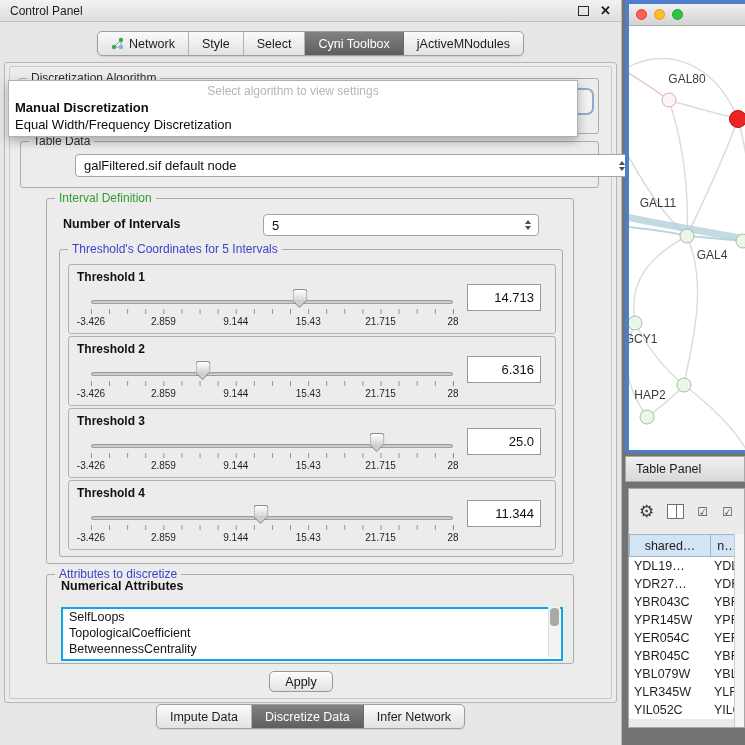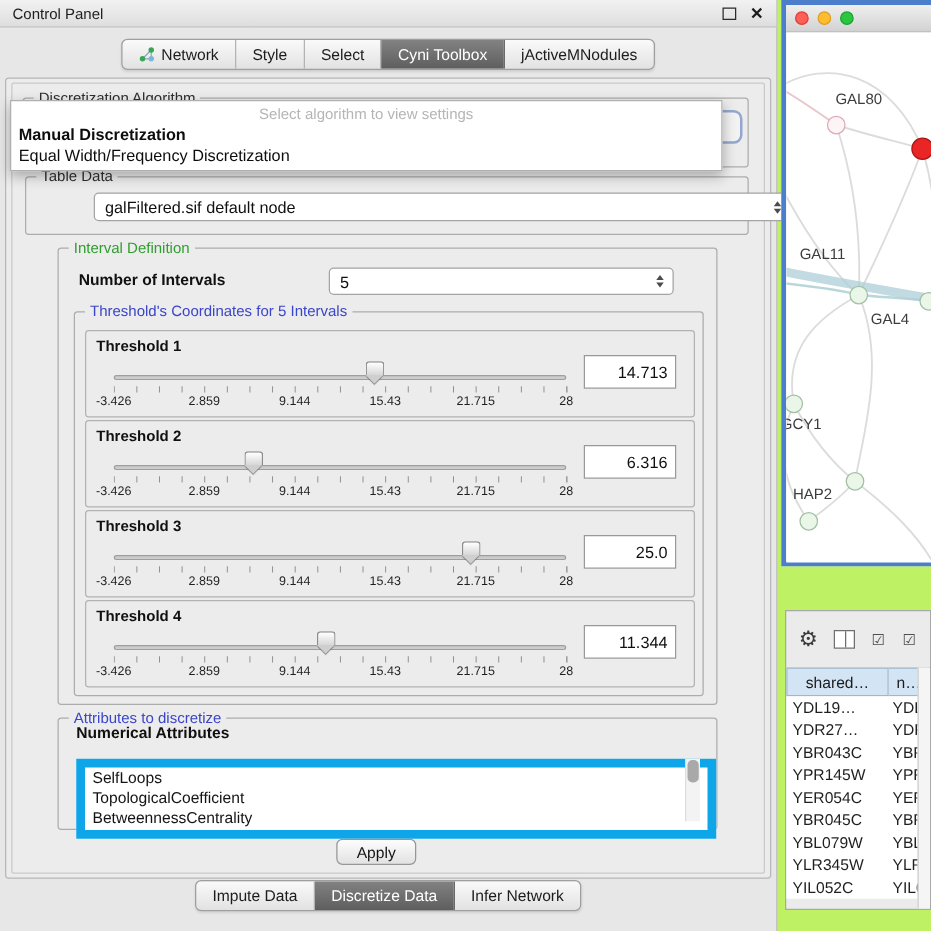--- a/index.html
+++ b/index.html
@@ -1,16 +1,16 @@
 <!DOCTYPE html>
 <html><head>
 <meta charset="utf-8">
 <style>
   html,body{margin:0;padding:0;}
-  #stage{position:relative;width:745px;height:745px;overflow:hidden;background:#bef264;
+  #stage{position:relative;width:745px;height:745px;overflow:hidden;background:#737373;
          font-family:"Liberation Sans",sans-serif;-webkit-font-smoothing:antialiased;}
   
   .cp-window{position:absolute;left:0;top:0;width:621px;height:745px;background:#e7e7e7;border-right:1px solid #b9b9b9;}
   .cp-titlebar{position:absolute;left:0;top:0;width:100%;height:22px;box-sizing:border-box;
     background:linear-gradient(#f2f2f2,#dedede);border-bottom:1px solid #c2c2c2;
     display:flex;align-items:center;padding:0 10px;font-size:12px;color:#1d1d1d;}
   .cp-title{flex:0 0 auto;}
   .tb-spacer{flex:1;}
   .float-icon{width:9px;height:8px;border:1.5px solid #2b2b2b;margin-right:11px;}
   .close-icon{font-size:13px;font-weight:bold;color:#1b1b1b;line-height:1;}
@@ -59,21 +59,21 @@
     filter:drop-shadow(0 1px 0 rgba(110,110,110,0.8));}
   .ticks{position:absolute;left:0;top:44px;width:100%;height:5px;
     background-image:linear-gradient(90deg,#8f8f8f 1px,transparent 1px);background-size:calc(100%/20) 100%;background-repeat:repeat-x;
     border-right:1px solid #8f8f8f;}
   .scale-labels{position:absolute;left:0;top:51px;width:100%;height:12px;font-size:10px;color:#1f1f1f;}
   .scale-labels span{position:absolute;transform:translateX(-50%);white-space:nowrap;text-align:right;}
   .value-box{position:absolute;left:398px;top:19px;width:74px;height:27px;background:#fff;border:1px solid #999;
     box-sizing:border-box;display:flex;align-items:center;justify-content:flex-end;padding-right:6px;font-size:13px;color:#101010;}
   
   .attr-subtitle{position:absolute;left:14px;top:4px;font-size:12.5px;font-weight:bold;color:#101010;}
-  .attr-list{position:absolute;left:14px;top:32px;width:498px;height:50px;background:#fff;border:7px solid #0ea5e9;overflow:hidden;}
+  .attr-list{position:absolute;left:14px;top:32px;width:498px;height:50px;background:#fff;border:2px solid #0ea5e9;overflow:hidden;}
   .attr-item{font-size:12.5px;color:#141414;line-height:16px;padding-left:6px;white-space:nowrap;}
   .attr-scroll-track{position:absolute;right:0;top:0;bottom:0;width:11px;background:#f3f3f3;border-left:1px solid #ddd;}
   .attr-scroll-thumb{position:absolute;right:1px;top:1px;width:9px;height:18px;background:#a9a9a9;border-radius:4px;}
   
   .apply-btn{position:absolute;left:269px;top:671px;width:64px;height:21px;box-sizing:border-box;
     border:1px solid #979797;border-radius:5px;background:linear-gradient(#fdfdfd,#e2e2e2);
     display:flex;align-items:center;justify-content:center;font-size:12.5px;color:#141414;}
   
   .net-window{position:absolute;left:625px;top:0;width:126px;height:453px;box-sizing:border-box;
     border:4px solid #4d7ecb;background:#fff;}
@@ -348,20 +348,23 @@
         <div class="net-node ring" style="left: 40px; top: 74px;"></div>
         <div class="net-node red" style="left: 109px; top: 93px;"></div>
         <div class="net-node green" style="left: 58px; top: 210px;"></div>
         <div class="net-node green" style="left: 114px; top: 215px;"></div>
         <div class="net-node green" style="left: 6px; top: 297px;"></div>
         <div class="net-node green" style="left: 55px; top: 359px;"></div>
         <div class="net-node green" style="left: 18px; top: 391px;"></div>
       </div>
   </div>
 
+  <div class="tp-header">
+    <span>Table Panel</span>
+  </div>
 
   <div class="tp-window">
     <div class="tp-toolbar">
       <span class="gear-glyph">⚙</span>
       <span class="col-icon"></span>
       <span class="check-glyph">☑</span>
       <span class="check-glyph">☑</span>
     </div>
     <div class="tp-headrow">
       <span class="tp-hcell first">shared…</span>

